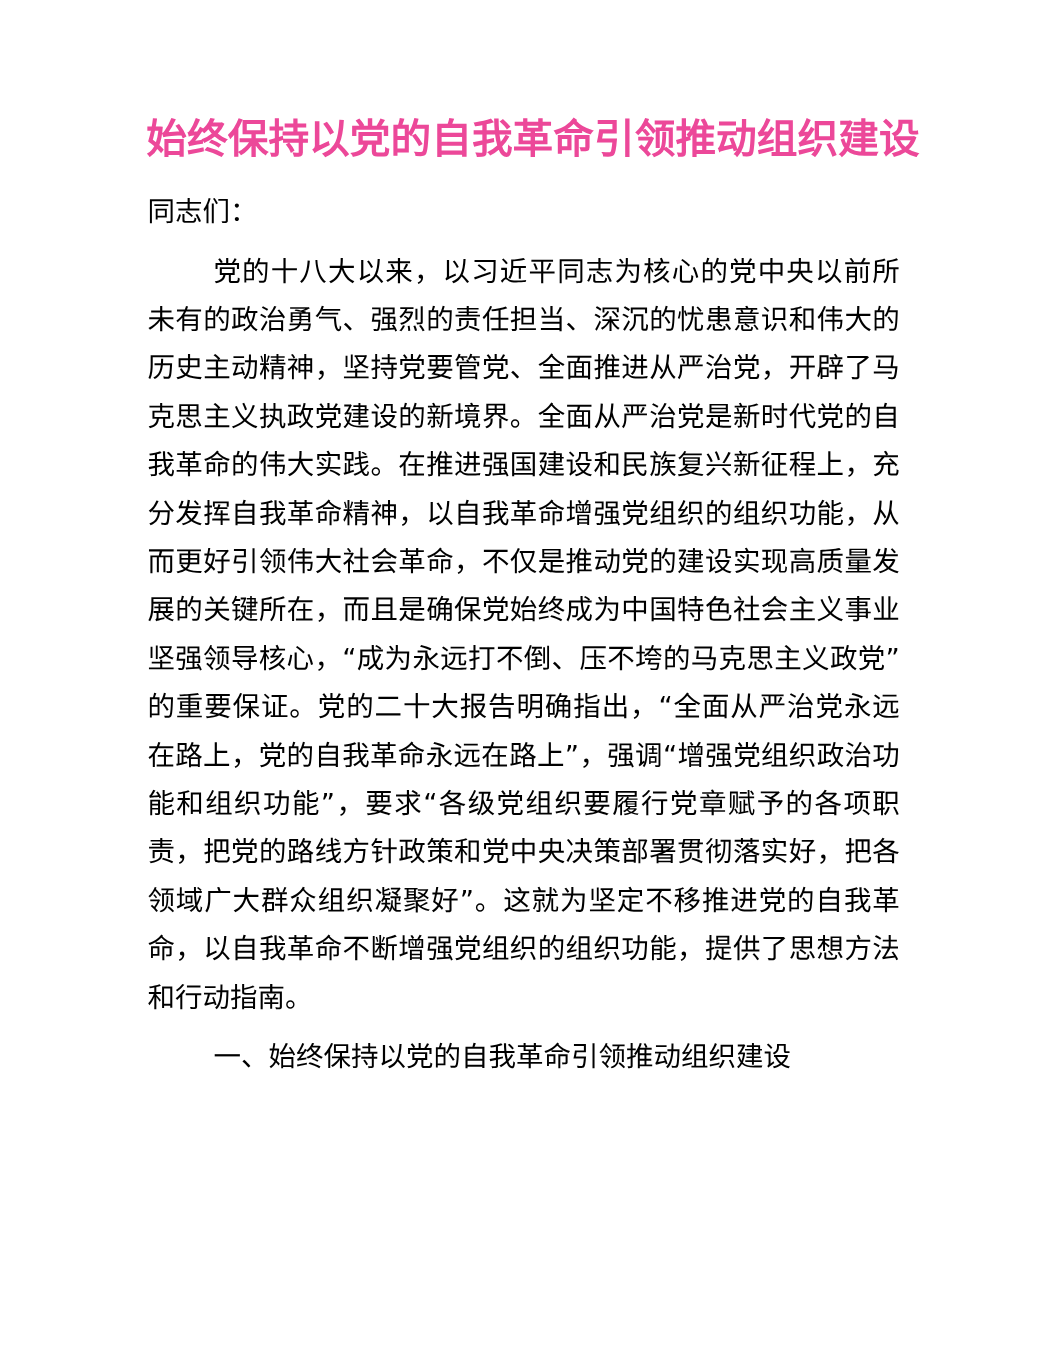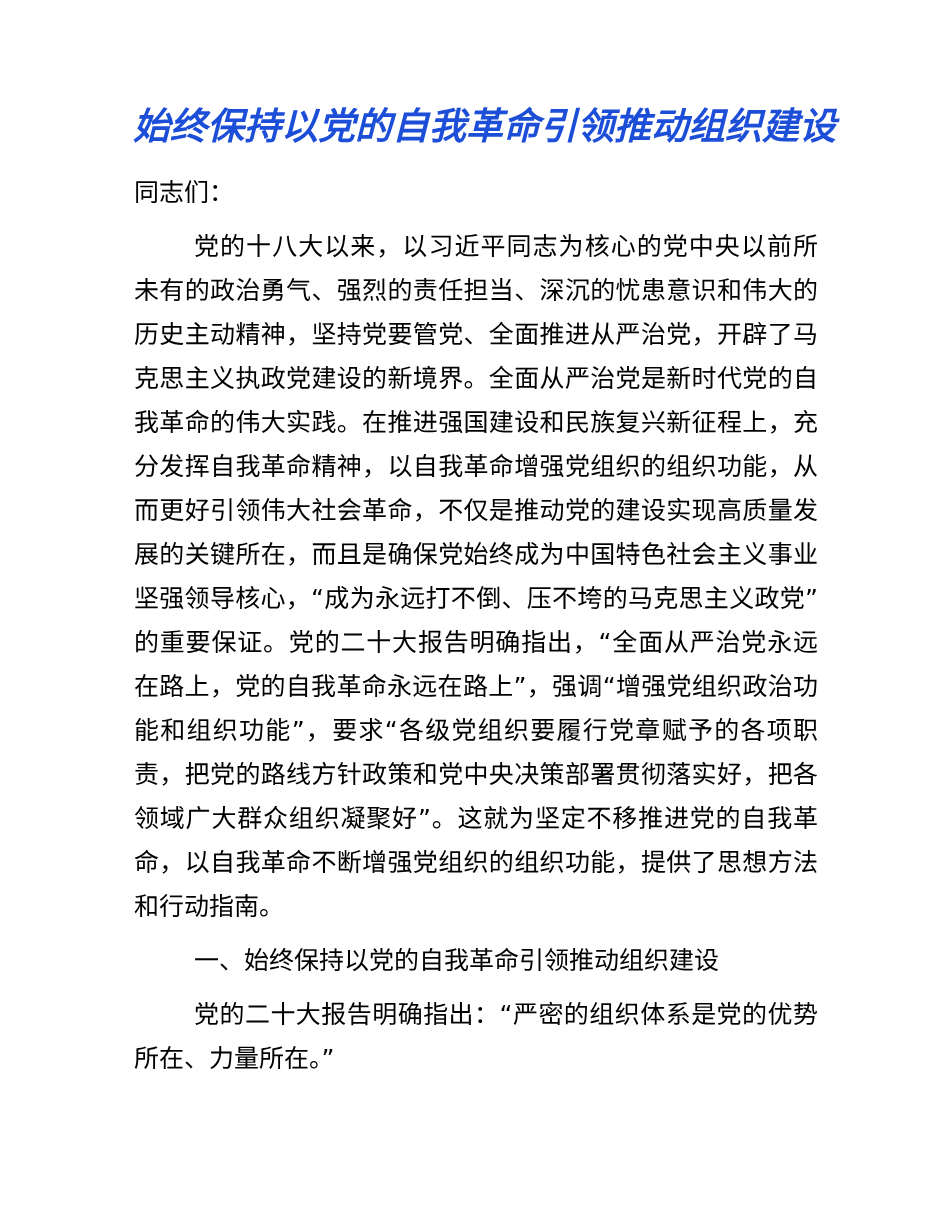--- a/index.html
+++ b/index.html
@@ -30,23 +30,22 @@
   }
 
   .doc-title {
     margin: 0;
     padding: 0;
     text-align: center;
     font-size: 37px;
     font-weight: bold;
     line-height: 46px;
     letter-spacing: 0px;
-    color: #1d4ed8;
+    color: #ec4899;
     white-space: nowrap;
-    font-style: italic;
   }
 
   .title-spacer-top { height: 104px; }
   .title-spacer-bottom { height: 20px; }
 
   .para {
     margin: 1px;
     padding: 0;
     font-size: 25px;
     line-height: 44px;
@@ -86,16 +85,15 @@
     <div class="gap-sm"></div>
 
     <p class="para indent">党的十八大以来，以习近平同志为核心的党中央以前所未有的政治勇气、强烈的责任担当、深沉的忧患意识和伟大的历史主动精神，坚持党要管党、全面推进从严治党，开辟了马克思主义执政党建设的新境界。全面从严治党是新时代党的自我革命的伟大实践。在推进强国建设和民族复兴新征程上，充分发挥自我革命精神，以自我革命增强党组织的组织功能，从而更好引领伟大社会革命，不仅是推动党的建设实现高质量发展的关键所在，而且是确保党始终成为中国特色社会主义事业坚强领导核心，“成为永远打不倒、压不垮的马克思主义政党”的重要保证。党的二十大报告明确指出，“全面从严治党永远在路上，党的自我革命永远在路上”，强调“增强党组织政治功能和组织功能”，要求“各级党组织要履行党章赋予的各项职责，把党的路线方针政策和党中央决策部署贯彻落实好，把各领域广大群众组织凝聚好”。这就为坚定不移推进党的自我革命，以自我革命不断增强党组织的组织功能，提供了思想方法和行动指南。</p>
 
     <div class="gap-sm"></div>
 
     <p class="para heading">一、始终保持以党的自我革命引领推动组织建设</p>
 
     <div class="gap-sm"></div>
 
-    <p class="para indent">党的二十大报告明确指出：“严密的组织体系是党的优势所在、力量所在。”</p>
 
   </div>
 </div>
 
 </body></html>

